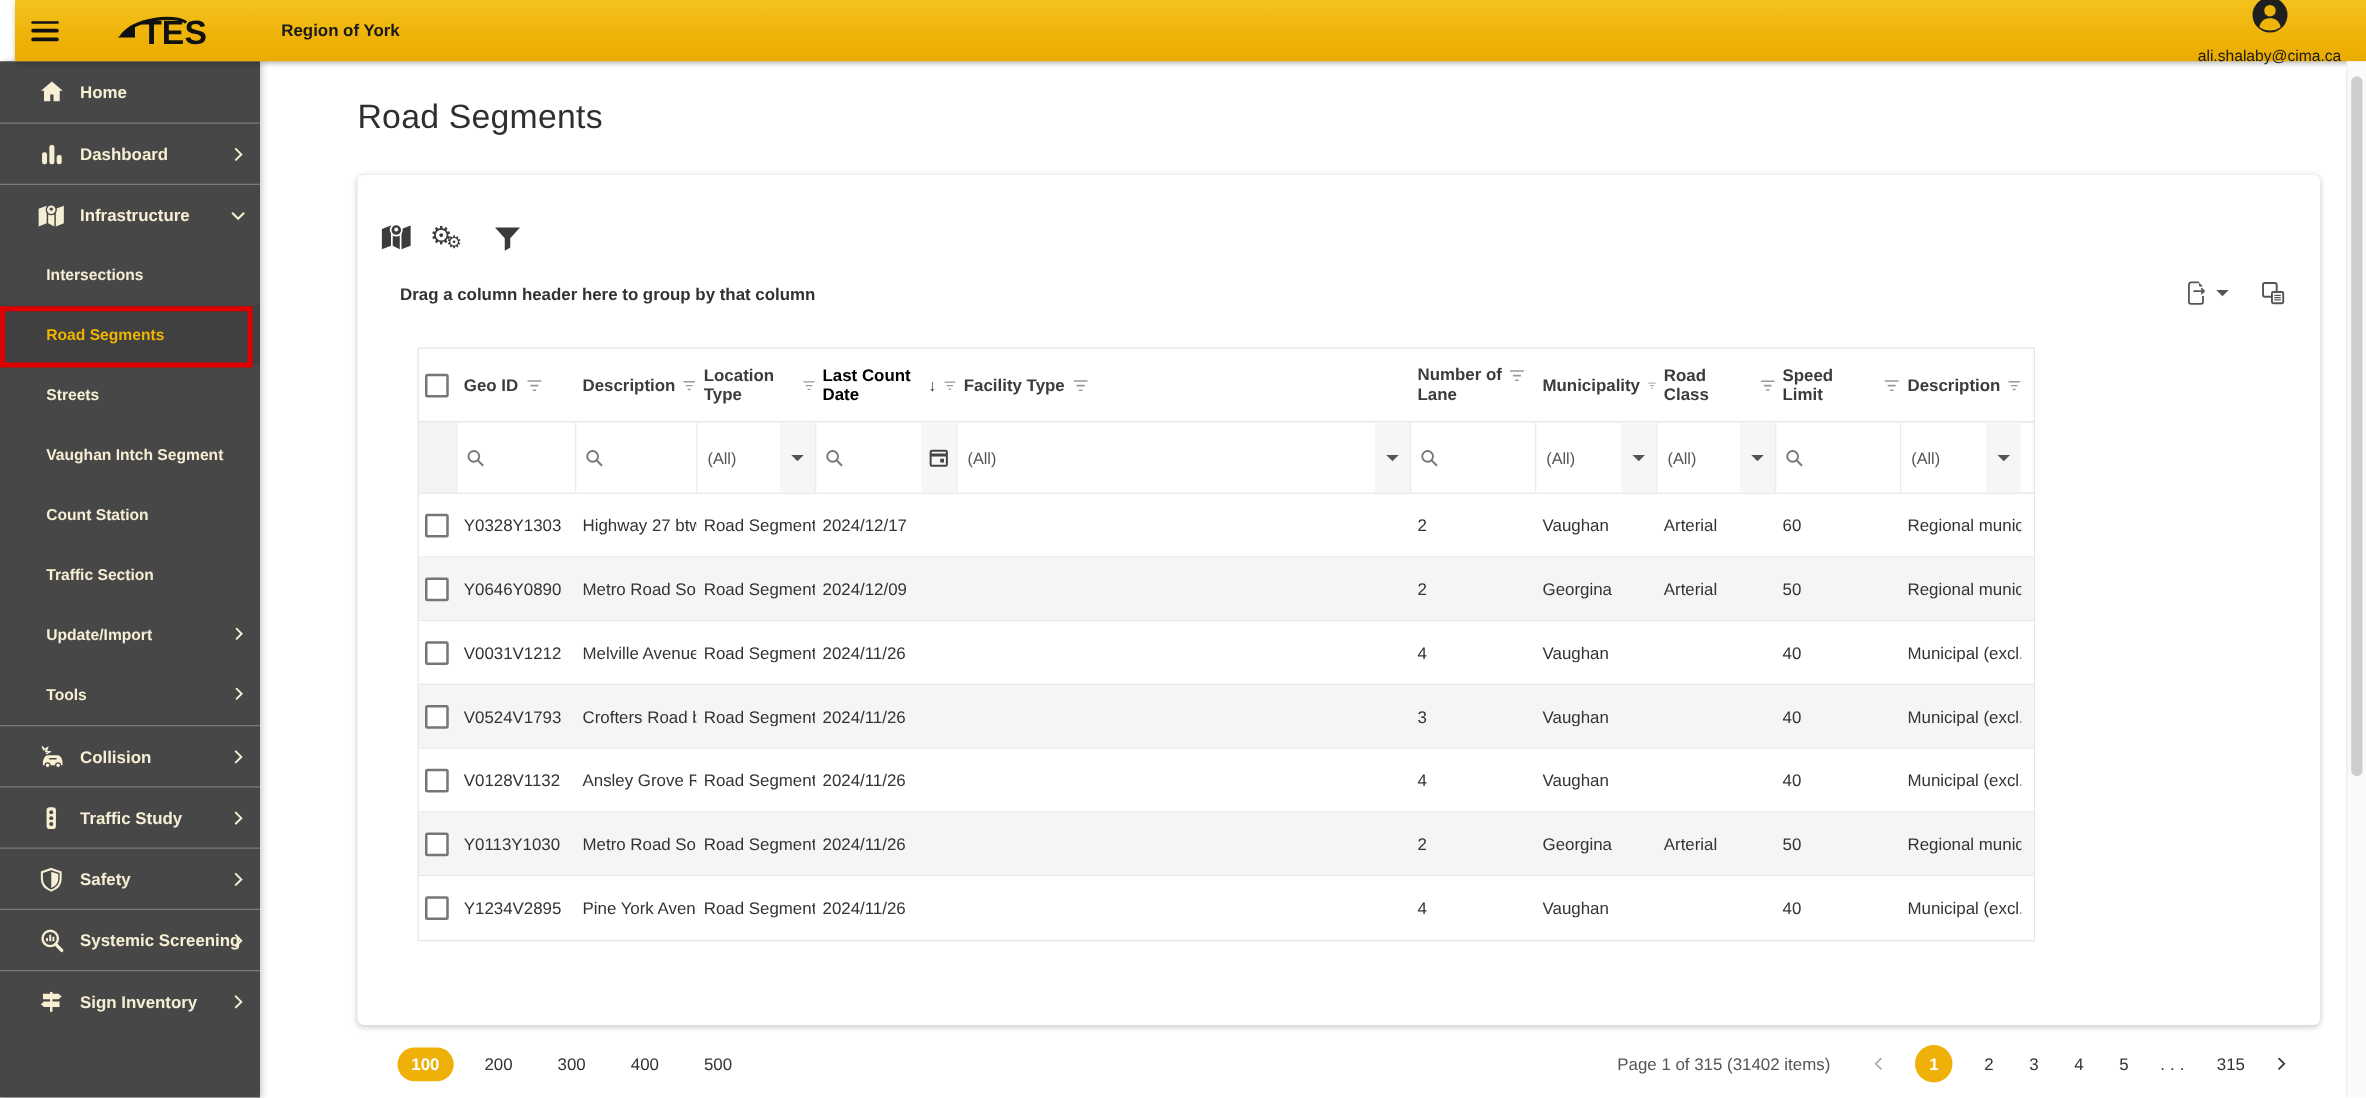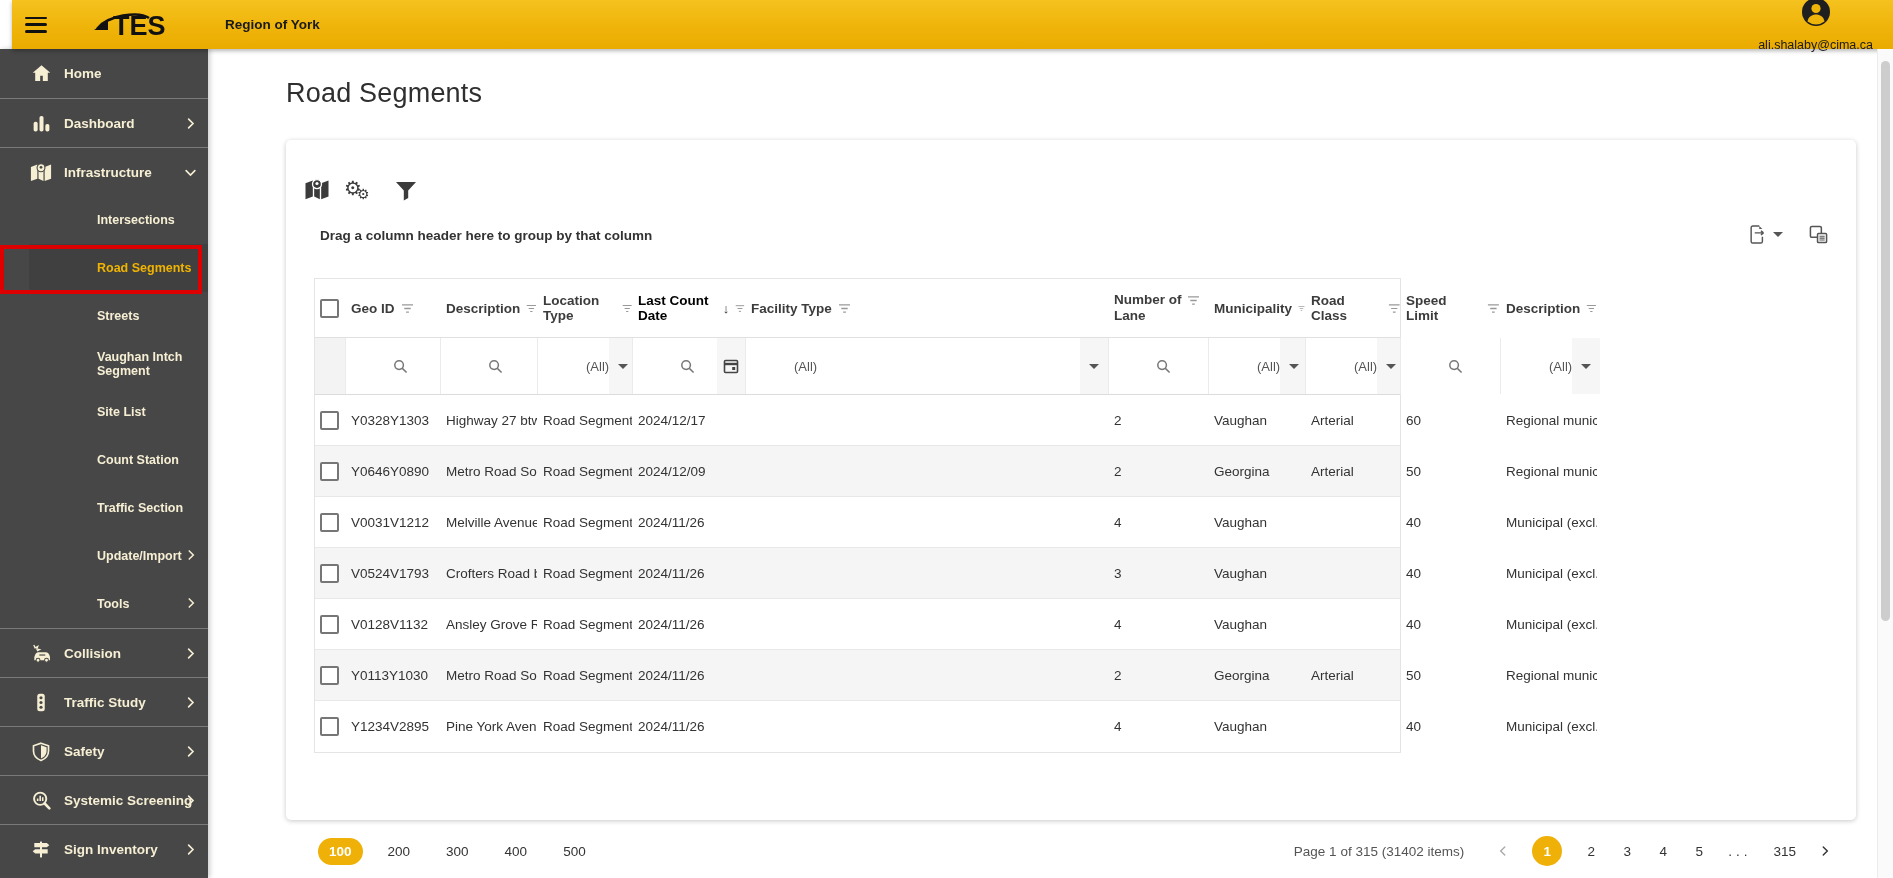--- a/index.html
+++ b/index.html
@@ -20,22 +20,22 @@
   .email { font-size:12.5px; color:#1a1a1a; }
 
   
   .sidebar { position:absolute; left:0; top:49px; width:208px; height:829px;
     background:#474747; z-index:20; box-shadow:2px 0 5px rgba(0,0,0,.2); }
   .side-item { height:49px; display:flex; align-items:center; padding-left:30px;
     position:relative; cursor:pointer; }
   .side-item .lbl { font-size:13.5px; font-weight:bold; color:#f6efd4; margin-left:12px; }
   .side-item .chev { position:absolute; right:10px; top:17px; }
   .divided { border-top:1px solid rgba(255,255,255,.28); }
-  .sub-item { height:48px; display:flex; align-items:center; padding-left:68px; cursor:pointer;
-    position:relative;margin-left:29px; }
+  .sub-item { height:48px; display:flex; align-items:center; padding-left:37px; cursor:pointer;
+    position:relative; }
   .sub-item .lbl { font-size:12.5px; font-weight:bold; color:#f6efd4; }
   .sub-item.active { background:#404040; }
   .sub-item.active .lbl { color:#f0b400; }
   .sub-item .chev { position:absolute; right:10px; top:16px; }
   .red-box { position:absolute; left:0; top:196px; width:202px; height:49px;
     border:4px solid #de0000; pointer-events:none; z-index:5; }
   .icon22 { width:22px; height:22px; flex:0 0 22px; display:flex; align-items:center; justify-content:center; }
 
   
   .main { position:absolute; left:208px; top:49px; width:1669px; height:829px; background:#fff; }
@@ -48,36 +48,36 @@
   .gears { color:#3b3b3b; font-family:"DejaVu Sans",sans-serif; display:flex; align-items:flex-start; }
   .gear-big { font-size:20px; line-height:20px; }
   .gear-small { font-size:14px; line-height:14px; margin-left:-5px; margin-top:9px; }
   .drag-hint { position:absolute; left:34px; top:88px; font-size:13.5px; font-weight:bold; color:#333; }
   .export-group { position:absolute; right:28px; top:84px; display:flex; align-items:center; gap:26px; }
   .export-btn { display:flex; align-items:center; gap:7px; cursor:pointer; }
   .caret-dn { width:0; height:0; border-left:5px solid transparent; border-right:5px solid transparent;
     border-top:5px solid #555; }
 
   
-  .grid { position:absolute; left:28px; top:138px; width:1087px;
+  .grid { position:absolute; left:48px; top:138px; width:1294px;
     border:1px solid #e4e4e4; background:#fff;
     --cols:30px 95px 97px 95px 113px 363px 100px 97px 95px 100px 97px; }
   .trow { display:grid; grid-template-columns:var(--cols); align-items:center; }
   .hrow { height:59px; border-bottom:1px solid #e0e0e0; }
   .hcell { display:flex; align-items:center; gap:6px; padding-left:6px; font-size:13.5px;
     font-weight:bold; color:#3c3c3c; cursor:pointer; }
   .hcell.sorted { color:#000; }
   .hcell .sort { font-size:13px; color:#333; }
   .h-wrap { position:relative; height:100%; display:flex; align-items:center; padding-left:6px;
     font-size:13.5px; font-weight:bold; color:#3c3c3c; cursor:pointer; }
   .h-wrap .two-line { width:74px; line-height:1.2; }
   .h-wrap .ficon { position:absolute; right:8px; top:16px; }
   .frow { height:57px; border-bottom:1px solid #dcdcdc; }
   .fcell { height:100%; display:flex; align-items:center; border-left:1px solid #ebebeb;
-    cursor:text; background:#fff;padding-left:40px; }
+    cursor:text; background:#fff; }
   .fcell:first-child { border-left:none; background:#f3f3f3; cursor:default; }
   .fcell .mag { margin-left:7px; }
   .fcell .all { flex:1; margin-left:8px; font-size:13px; color:#555; }
   .side-box { width:28px; height:100%; background:#f6f6f6; display:flex; align-items:center;
     justify-content:center; cursor:pointer; flex:0 0 28px; }
   .drow { height:51px; border-bottom:1px solid #e8e8e8; font-size:13.5px; color:#333; cursor:default; }
   .drow:nth-child(odd) { background:#f5f5f5; }  
   .dcell { padding-left:6px; white-space:nowrap; overflow:hidden; }
   .ccell { display:flex; justify-content:flex-start; padding-left:5px; }
   .cb { width:19px; height:19px; border:2px solid #767676; border-radius:2px; background:#fff;
@@ -177,23 +177,20 @@
     <span class="lbl">Intersections</span>
   </div>
   <div class="sub-item active">
     <span class="lbl">Road Segments</span>
   </div>
   <div class="sub-item">
     <span class="lbl">Streets</span>
   </div>
   <div class="sub-item">
     <span class="lbl">Vaughan Intch Segment</span>
-  </div>
-  <div class="sub-item">
-    <span class="lbl">Site List</span>
   </div>
   <div class="sub-item">
     <span class="lbl">Count Station</span>
   </div>
   <div class="sub-item">
     <span class="lbl">Traffic Section</span>
   </div>
   <div class="sub-item">
     <span class="lbl">Update/Import</span>
     <span class="chev">

